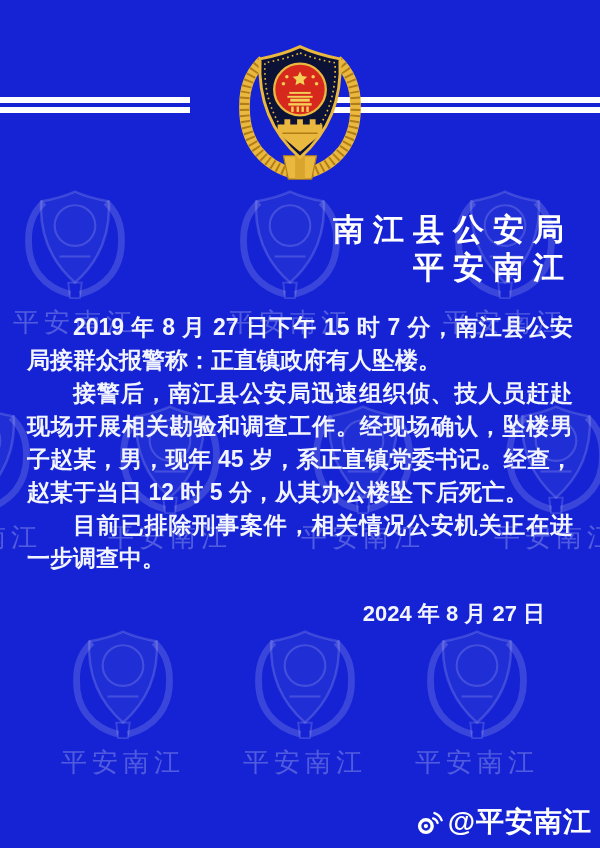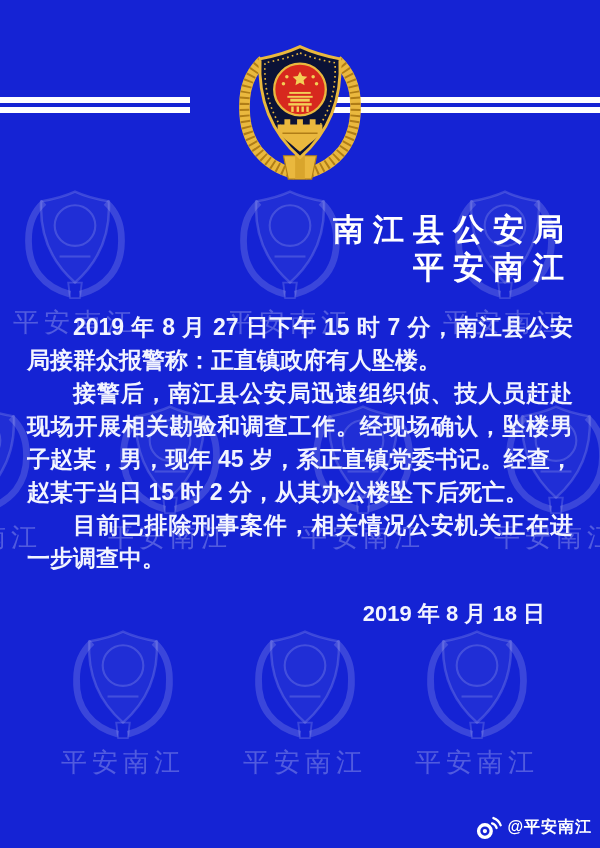--- a/index.html
+++ b/index.html
@@ -55,21 +55,21 @@
     font-size:22px;font-weight:600;color:#f2f4ff;
   }
 
   
   .footer{
     position:absolute;right:8px;bottom:7px;z-index:3;
     display:flex;align-items:center;gap:5px;
     color:#ffffff;
   }
   .footer svg{width:27px;height:27px;display:block;}
-  .footer-handle{font-size:16px;font-weight:600;letter-spacing:1px;}
+  .footer-handle{font-size:28px;font-weight:600;letter-spacing:1px;}
 </style>
 </head>
 <body>
 
 <div class="page">
 
   <svg width="0" height="0" style="position:absolute">
     <symbol id="wm-badge" viewBox="0 0 112 122">
       <g fill="none" stroke="currentColor">
         <path d="M51,115 C24,108 7,88 8,58 C8,41 14,29 24,20" stroke-width="7"></path>
@@ -187,25 +187,25 @@
     <path d="M42,93 h7 v-5.5 h6 v5.5 h7 v-5.5 h6 v5.5 h7 v-5.5 h6 v5.5 h7 v9 C78,110 71,116 65,121 C59,116 52,110 42,102 Z" fill="#eab83e"></path>
     <path d="M47,102 h36" stroke="#b07d16" stroke-width="1.5"></path>
   </svg>
 
   <div class="content">
     <h1 class="title">南江县公安局</h1>
     <h1 class="title">平安南江</h1>
 
     <div class="body-text">
       <p>2019 年 8 月 27 日下午 15 时 7 分，南江县公安局接群众报警称：正直镇政府有人坠楼。</p>
-      <p>接警后，南江县公安局迅速组织侦、技人员赶赴现场开展相关勘验和调查工作。经现场确认，坠楼男子赵某，男，现年 45 岁，系正直镇党委书记。经查，赵某于当日 15 时 2 分，从其办公楼坠下后死亡。</p>
+      <p>接警后，南江县公安局迅速组织侦、技人员赶赴现场开展相关勘验和调查工作。经现场确认，坠楼男子赵某，男，现年 45 岁，系正直镇党委书记。经查，赵某于当日 12 时 5 分，从其办公楼坠下后死亡。</p>
       <p>目前已排除刑事案件，相关情况公安机关正在进一步调查中。</p>
     </div>
 
-    <div class="date-line">2019 年 8 月 18 日</div>
+    <div class="date-line">2024 年 8 月 27 日</div>
   </div>
 
   <div class="footer">
     <svg viewBox="0 0 30 30">
       <g fill="none" stroke="#ffffff" stroke-linecap="round">
         <circle cx="11" cy="19" r="7" stroke-width="3.8"></circle>
         <path d="M19,10.5 A7.5,7.5 0 0 1 24,15.5" stroke-width="2.6"></path>
         <path d="M20.5,4.5 A12.5,12.5 0 0 1 28.5,12.5" stroke-width="2.6"></path>
       </g>
       <circle cx="11" cy="19" r="2.4" fill="#ffffff"></circle>

